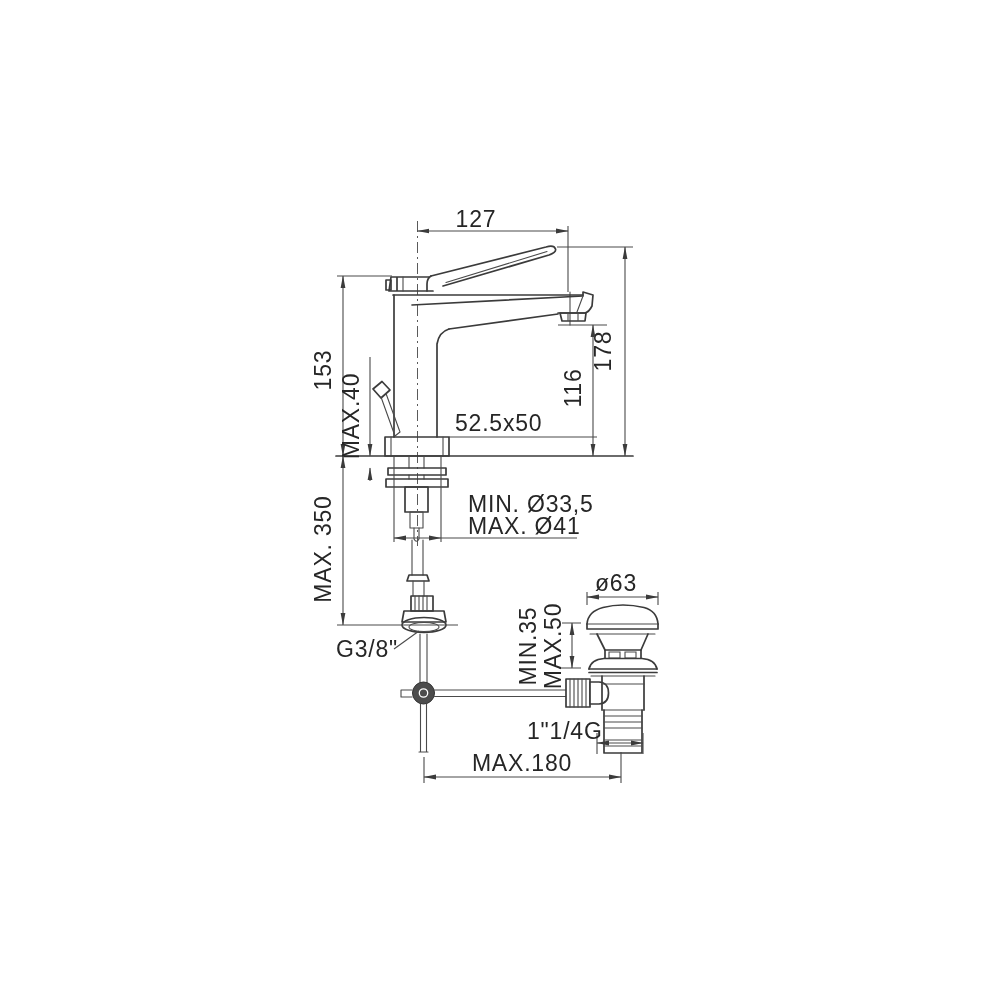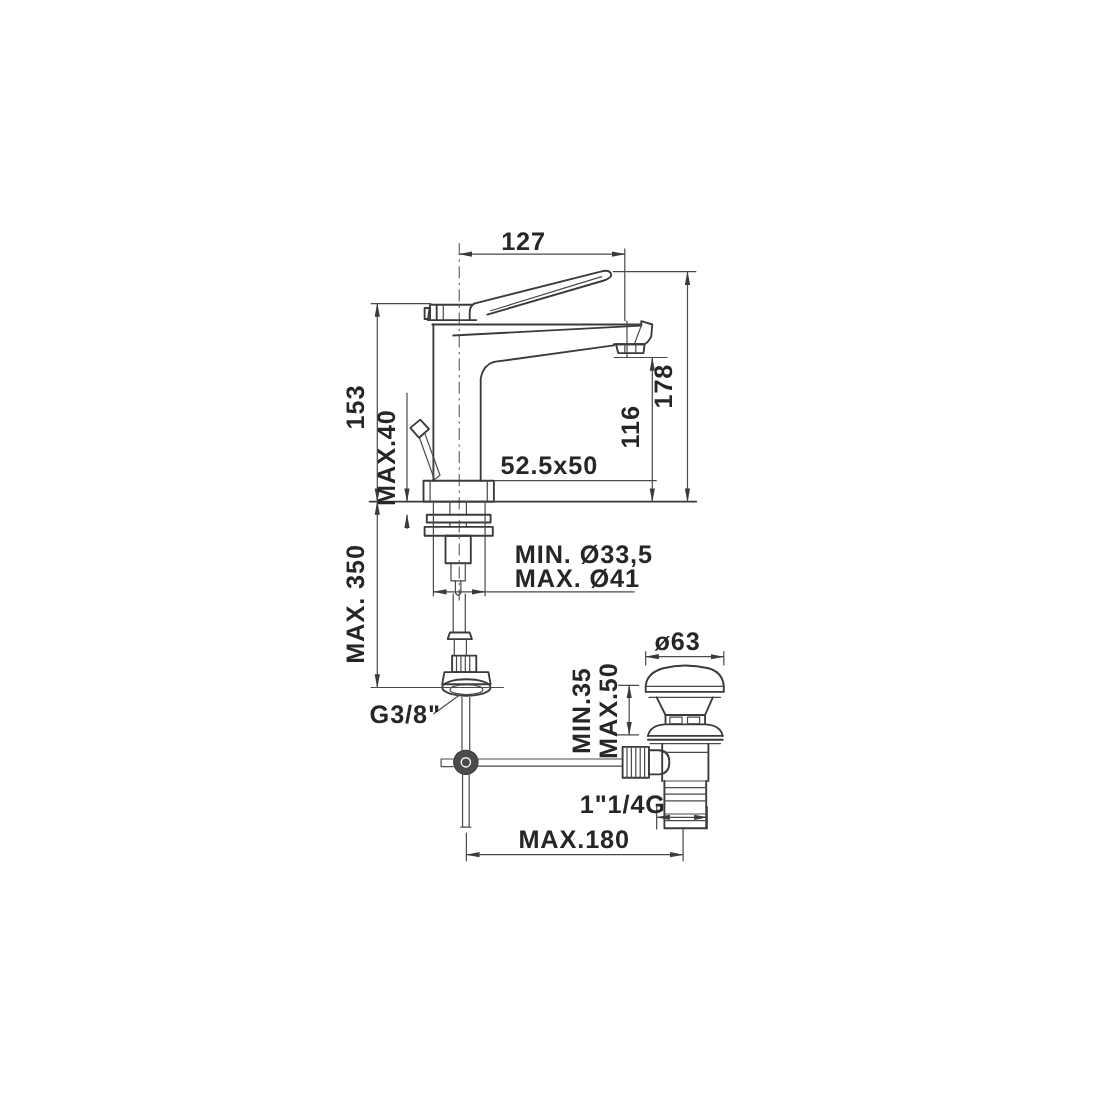--- a/index.html
+++ b/index.html
@@ -1,16 +1,16 @@
 <!DOCTYPE html>
 <html><head>
 <meta charset="utf-8">
 <style>
   html,body{margin:0;padding:0;background:#ffffff;}
-  .stage{width:1000px;height:1000px;position:relative;background:#ffffff;overflow:hidden;font-weight:bold;}
+  .stage{width:1000px;height:1000px;position:relative;background:#ffffff;overflow:hidden;}
   svg{display:block;}
   .part{stroke:#3b3b3b;stroke-width:1.7;fill:none;stroke-linecap:round;stroke-linejoin:round;}
   .part-thin{stroke:#4a4a4a;stroke-width:1.1;fill:none;stroke-linecap:round;}
   .part-fill{stroke:#3b3b3b;stroke-width:1.7;fill:#ffffff;stroke-linejoin:round;}
   .dim{stroke:#4a4a4a;stroke-width:1.1;fill:none;stroke-linecap:butt;}
   .cl{stroke:#5a5a5a;stroke-width:1;fill:none;stroke-dasharray:11 4 2 4;}
   text{font-family:"Liberation Sans","DejaVu Sans",sans-serif;font-size:23px;fill:#262626;letter-spacing:0.8px;}
 </style>
 </head>
 <body>

